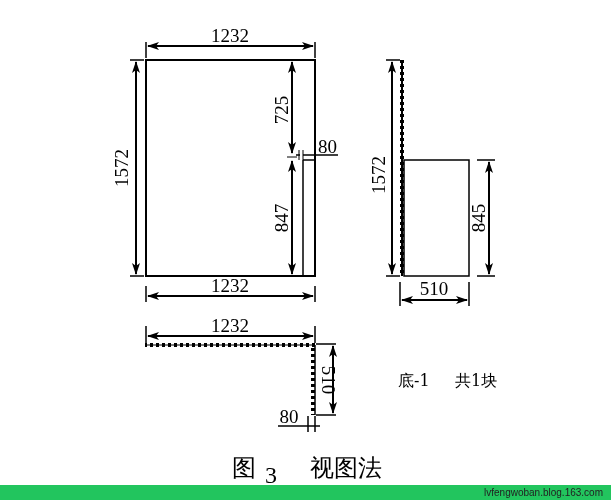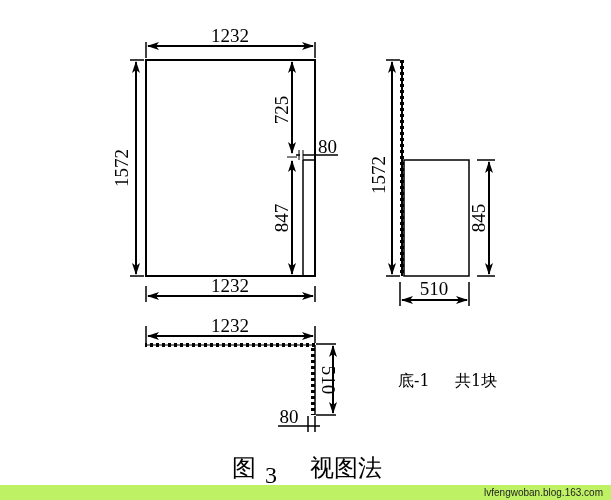--- a/index.html
+++ b/index.html
@@ -2,21 +2,21 @@
 <html><head>
   <meta charset="utf-8">
   <style>
     html, body { margin: 0; padding: 0; background: #ffffff; }
     .canvas { position: relative; width: 611px; height: 500px; background: #ffffff; overflow: hidden; }
     svg { position: absolute; left: 0; top: 0; }
     .dim { font-family: "Liberation Serif", serif; font-size: 19px; fill: #000; }
     .note { font-family: "DejaVu Serif", serif; font-size: 16px; fill: #000; }
     .caption { font-family: "DejaVu Serif", serif; font-size: 24px; fill: #000; }
     .caption-num { font-family: "Liberation Serif", serif; font-size: 24px; fill: #000; }
-    .footer { position: absolute; left: 0; top: 485px; width: 611px; height: 15px; background: #bef264; }
+    .footer { position: absolute; left: 0; top: 485px; width: 611px; height: 15px; background: #22c55e; }
     .watermark { position: absolute; right: 8px; top: 0; font-family: "Liberation Sans", sans-serif; font-size: 10px; line-height: 15px; color: #222; }
   </style>
 </head>
 <body>
 
 <div class="canvas">
   <svg width="611" height="500" viewBox="0 0 611 500">
     <defs>
       <marker id="arr" viewBox="0 0 12 8" refX="11" refY="4" markerWidth="12" markerHeight="8" orient="auto-start-reverse" markerUnits="userSpaceOnUse">
         <path d="M0,0 L12,4 L0,8 L3,4 Z" fill="#000"></path>

